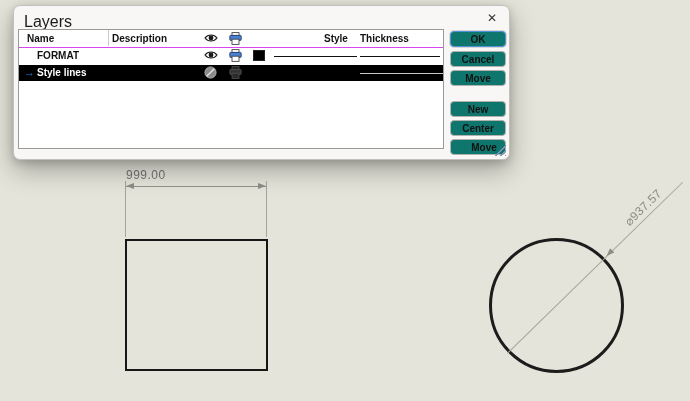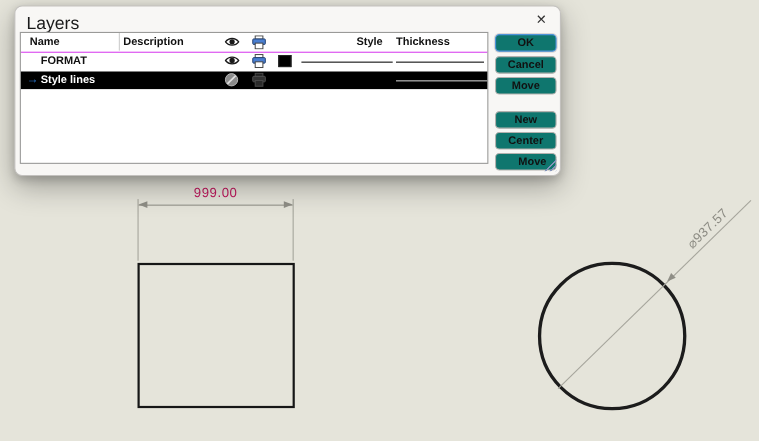--- a/index.html
+++ b/index.html
@@ -15,22 +15,22 @@
     position:absolute;left:125px;top:239px;width:139px;height:128px;
     border:2px solid #161616;background:transparent;
   }
   .ext-line{position:absolute;width:1px;height:56px;top:181px;background:#a6a59c;}
   .ext-left{left:125px;} .ext-right{left:266px;}
   .dim-line-h{position:absolute;left:126px;top:186px;width:140px;height:0;border-top:1px solid #94938b;}
   .arr{position:absolute;width:0;height:0;border-top:3px solid transparent;border-bottom:3px solid transparent;}
   .arr-left{left:126px;top:183px;border-right:8px solid #8f8e86;}
   .arr-right{left:258px;top:183px;border-left:8px solid #8f8e86;}
   .dim-text-h{
-    position:absolute;left:126px;top:168px;width:140px;text-align:center;
-    font-size:12px;color:#be185d;letter-spacing:.5px;
+    position:absolute;left:126px;top:168px;width:140px;text-align:left;
+    font-size:12px;color:#737373;letter-spacing:.5px;
   }
   .circle{
     position:absolute;left:489px;top:238px;width:129px;height:129px;
     border:3px solid #1c1c1c;border-radius:50%;background:transparent;
   }
   .dia-group{
     position:absolute;left:507px;top:353px;width:245px;height:0;
     transform:rotate(-44.3deg);transform-origin:0 0;
   }
   .dia-line{position:absolute;left:0;top:0;width:245px;height:0;border-top:1px solid #a6a59c;}

